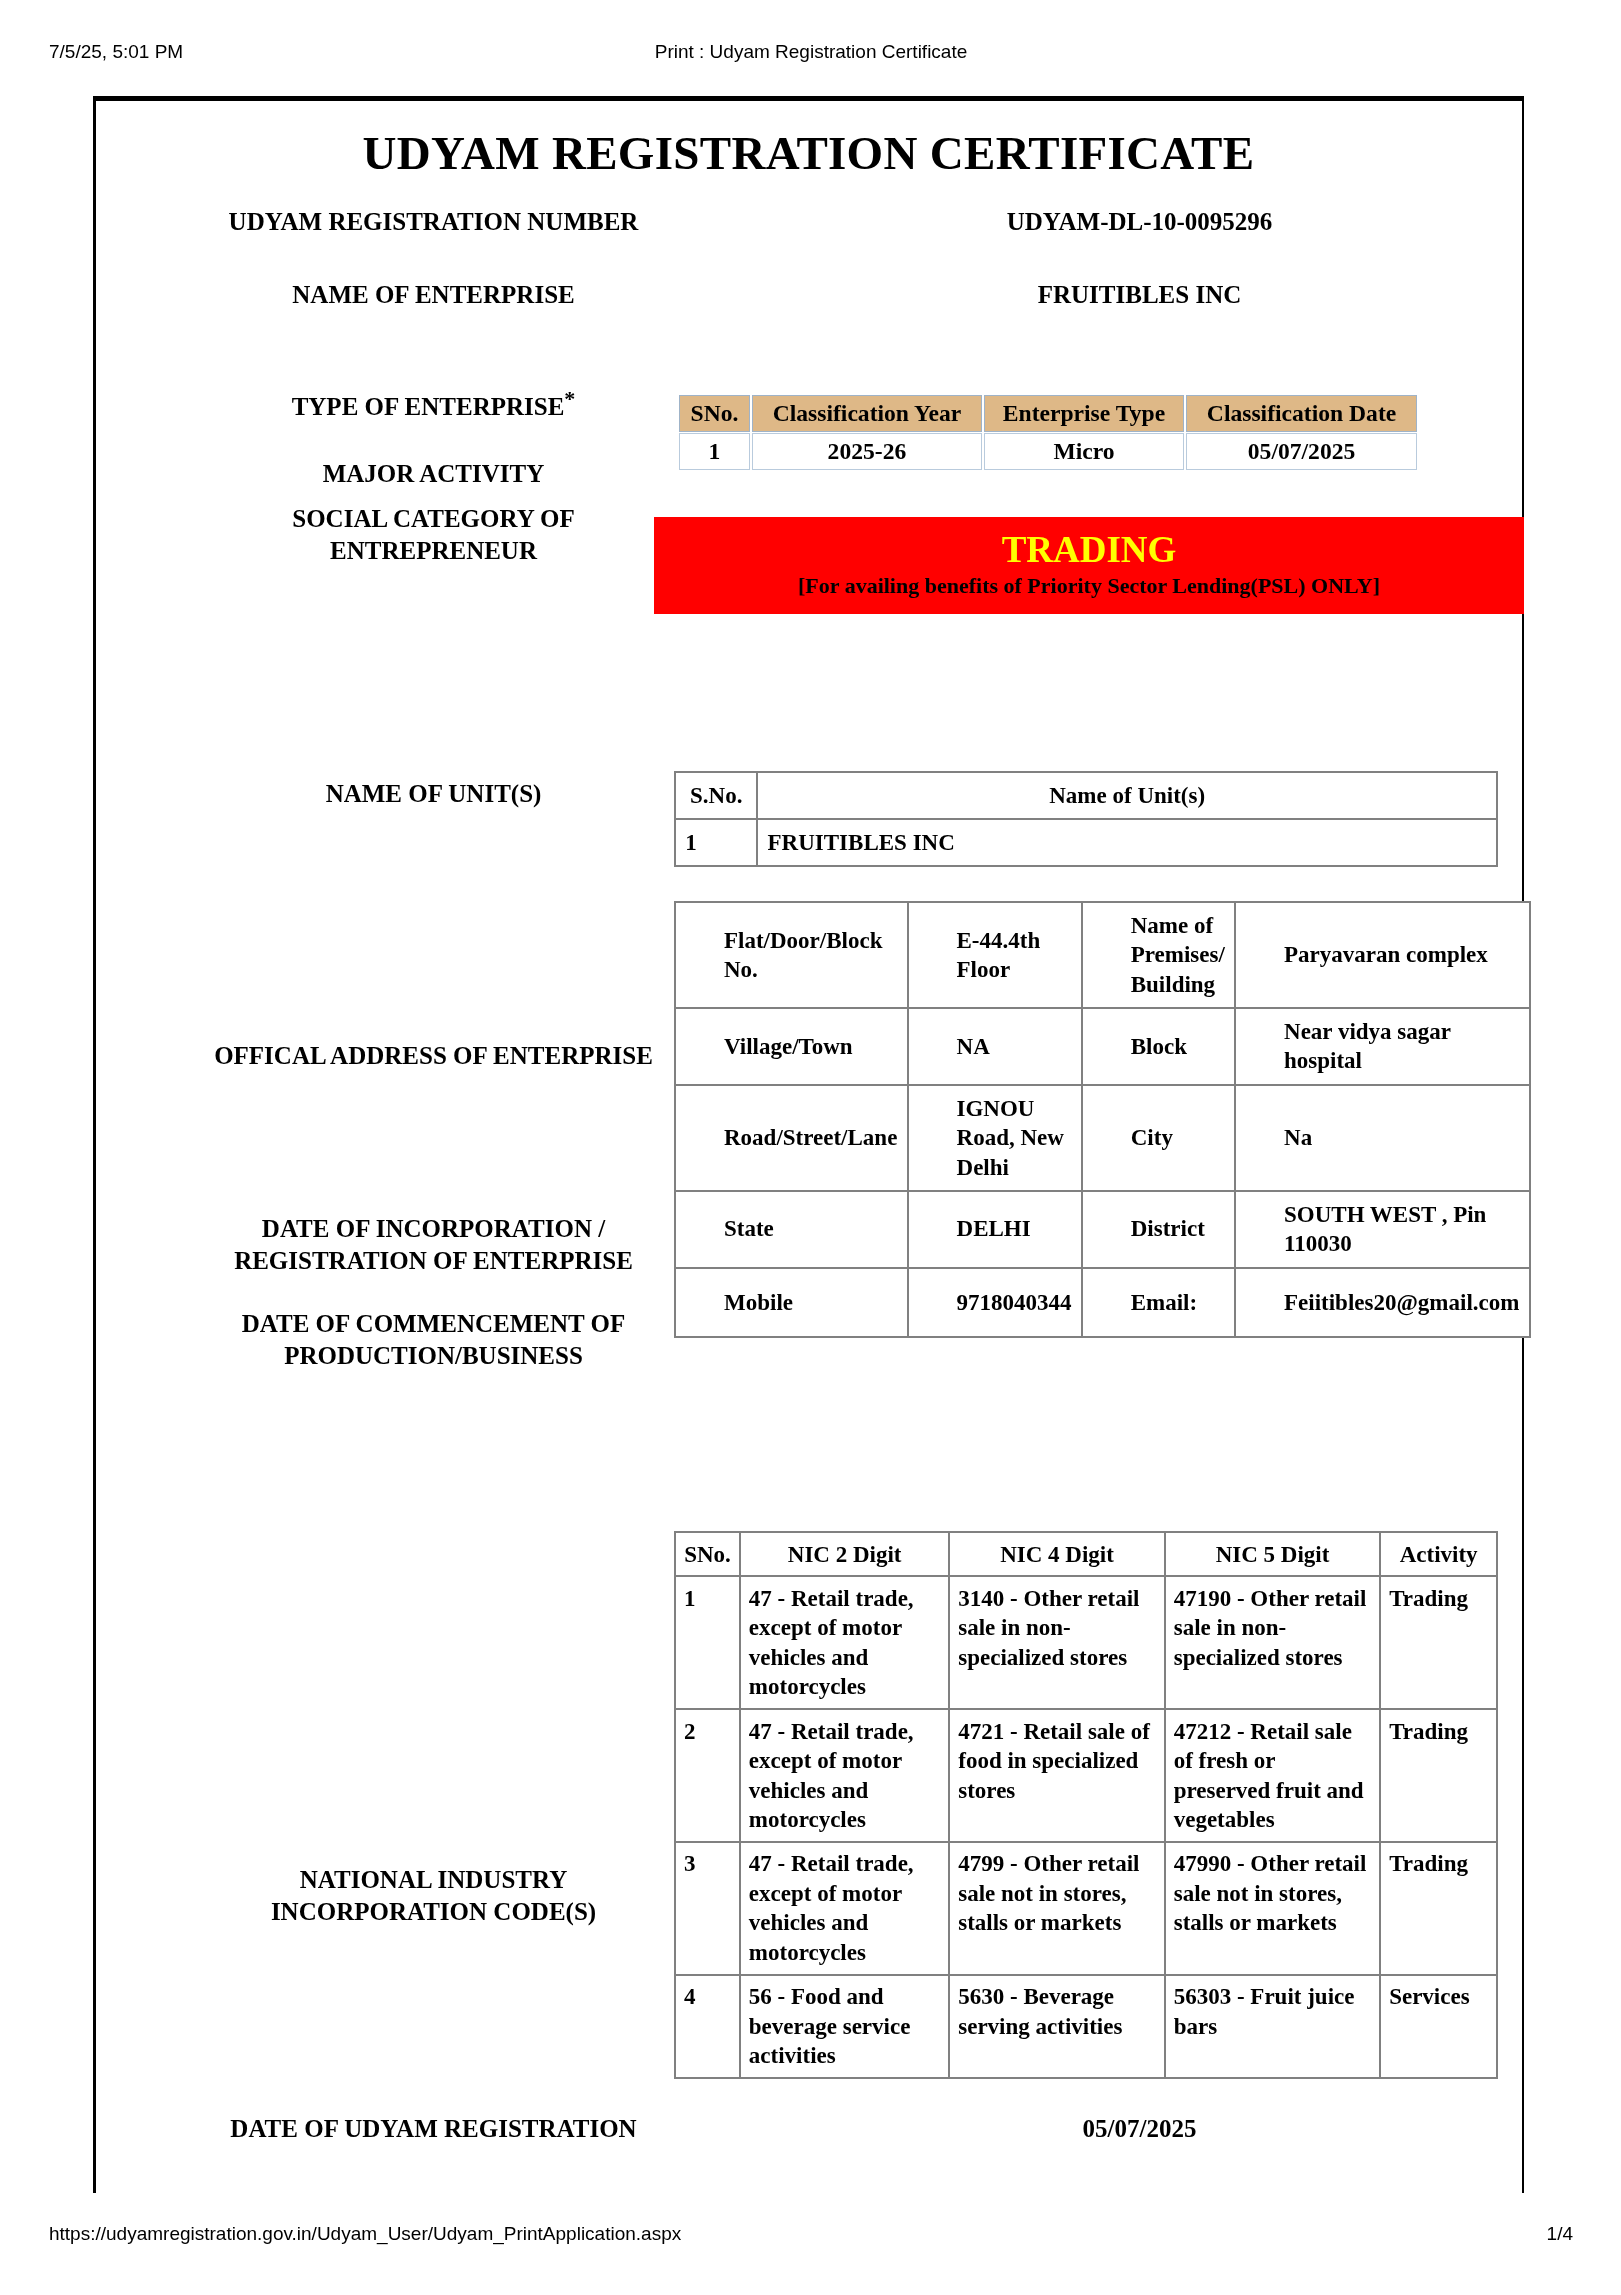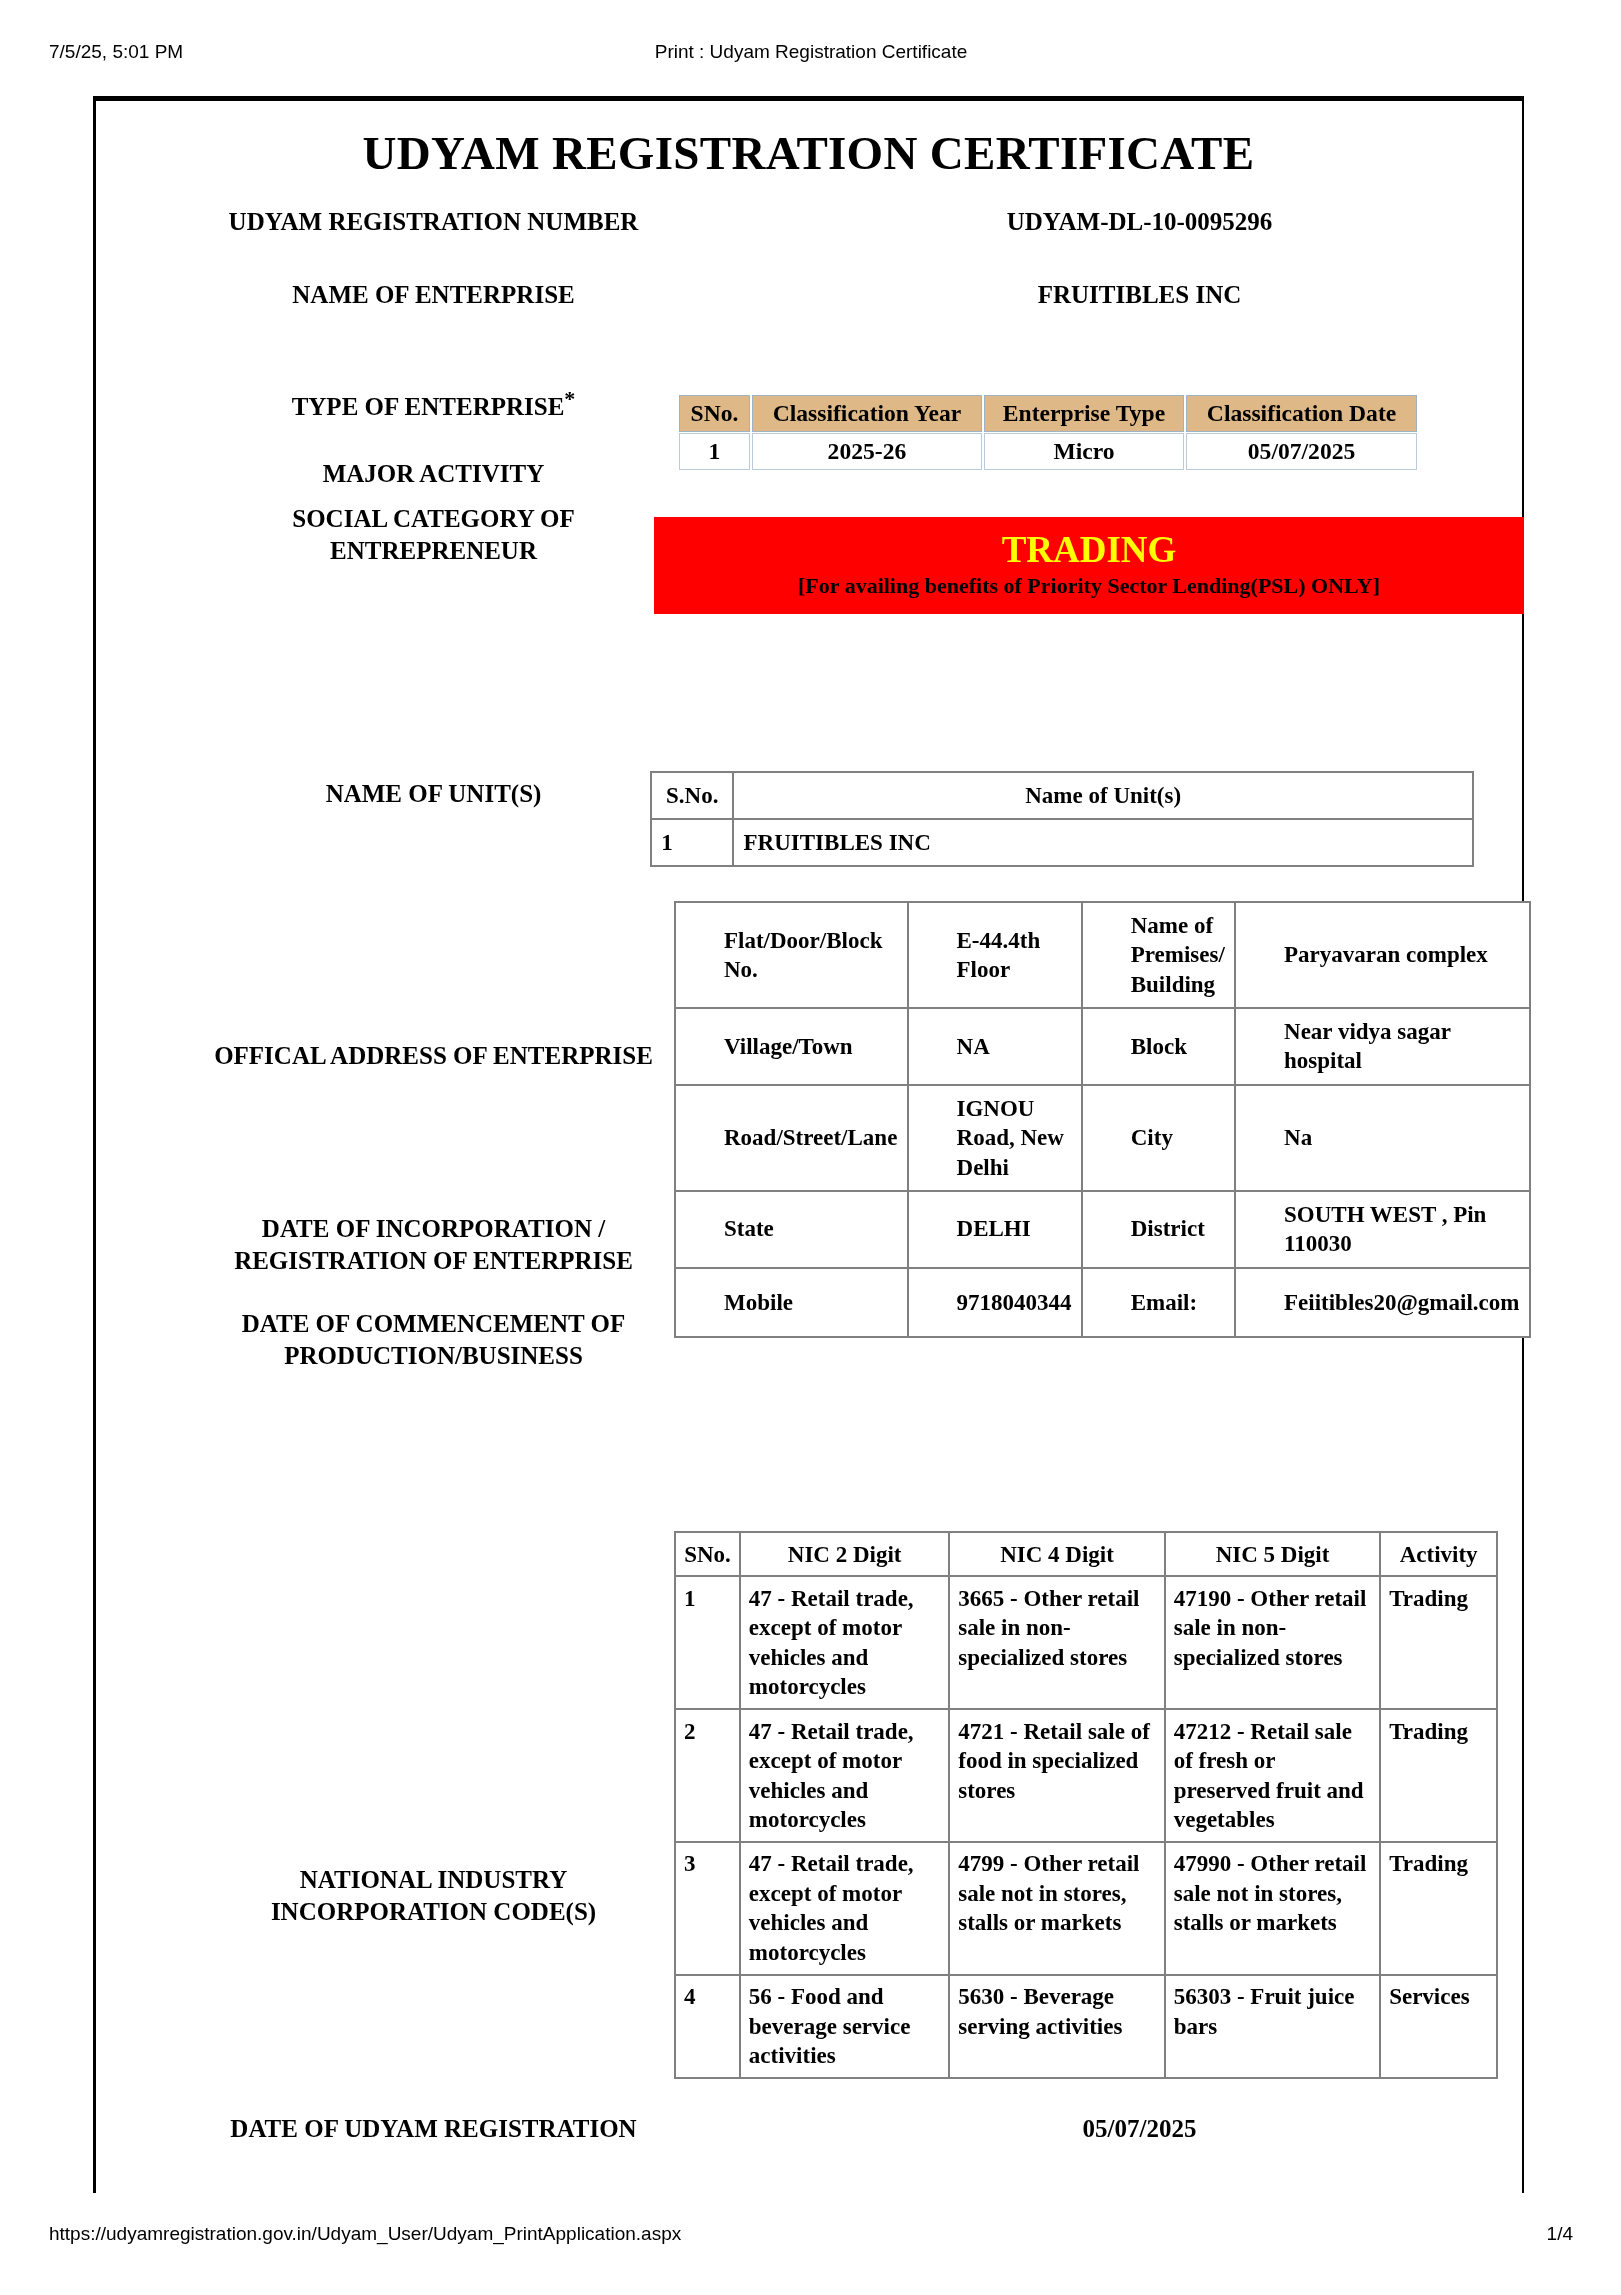--- a/index.html
+++ b/index.html
@@ -175,21 +175,21 @@
     vertical-align: middle;
     line-height: 1.28;
   }
   table.grid th {
     text-align: center;
     font-weight: bold;
   }
 
   #units-table-wrap {
     position: absolute;
-    left: 650px;
+    left: 674px;
     top: 771px;
     width: 824px;
   }
   #units-table-wrap td.sno,
   #units-table-wrap th.sno { width: 62px; text-align: left; }
   #units-table-wrap th.sno { text-align: center; }
 
   #address-table-wrap {
     position: absolute;
     left: 674px;
@@ -381,21 +381,21 @@
         <th class="c-n2">NIC 2 Digit</th>
         <th class="c-n4">NIC 4 Digit</th>
         <th class="c-n5">NIC 5 Digit</th>
         <th class="c-act">Activity</th>
       </tr>
     </thead>
     <tbody>
       <tr>
         <td>1</td>
         <td>47 - Retail trade, except of motor vehicles and motorcycles</td>
-        <td>3665 - Other retail sale in non-specialized stores</td>
+        <td>3140 - Other retail sale in non-specialized stores</td>
         <td>47190 - Other retail sale in non-specialized stores</td>
         <td>Trading</td>
       </tr>
       <tr>
         <td>2</td>
         <td>47 - Retail trade, except of motor vehicles and motorcycles</td>
         <td>4721 - Retail sale of food in specialized stores</td>
         <td>47212 - Retail sale of fresh or preserved fruit and vegetables</td>
         <td>Trading</td>
       </tr>

